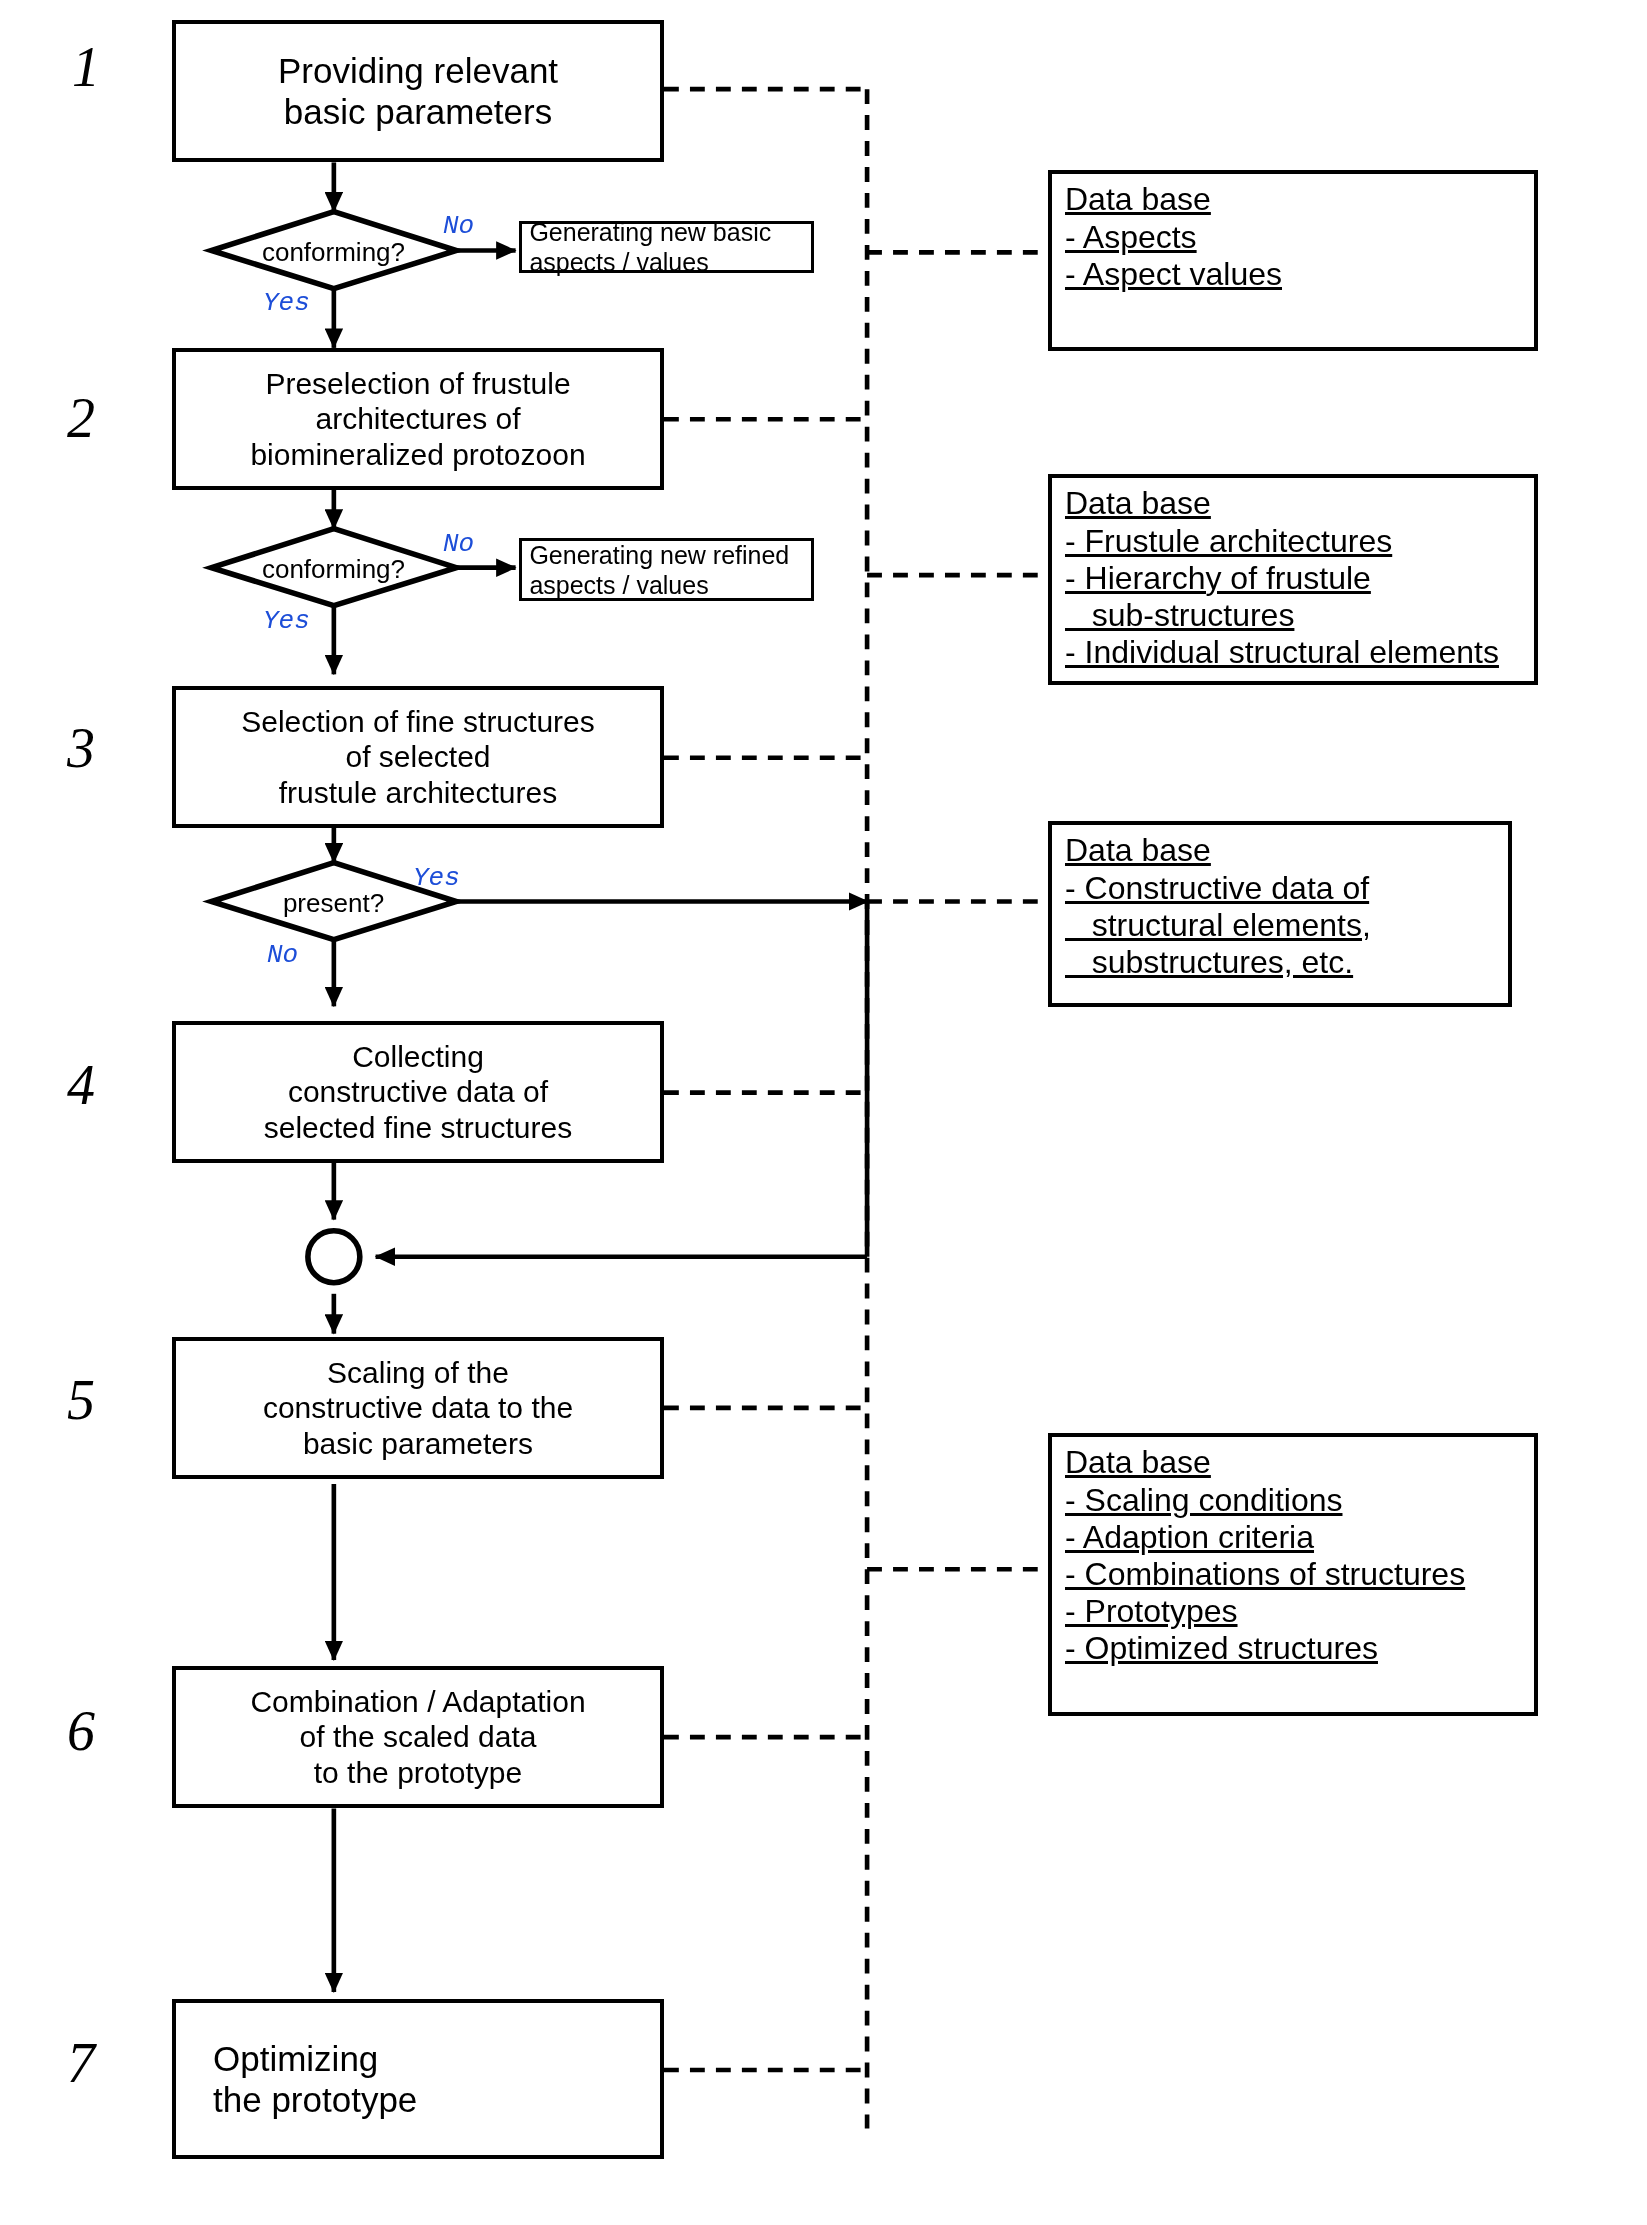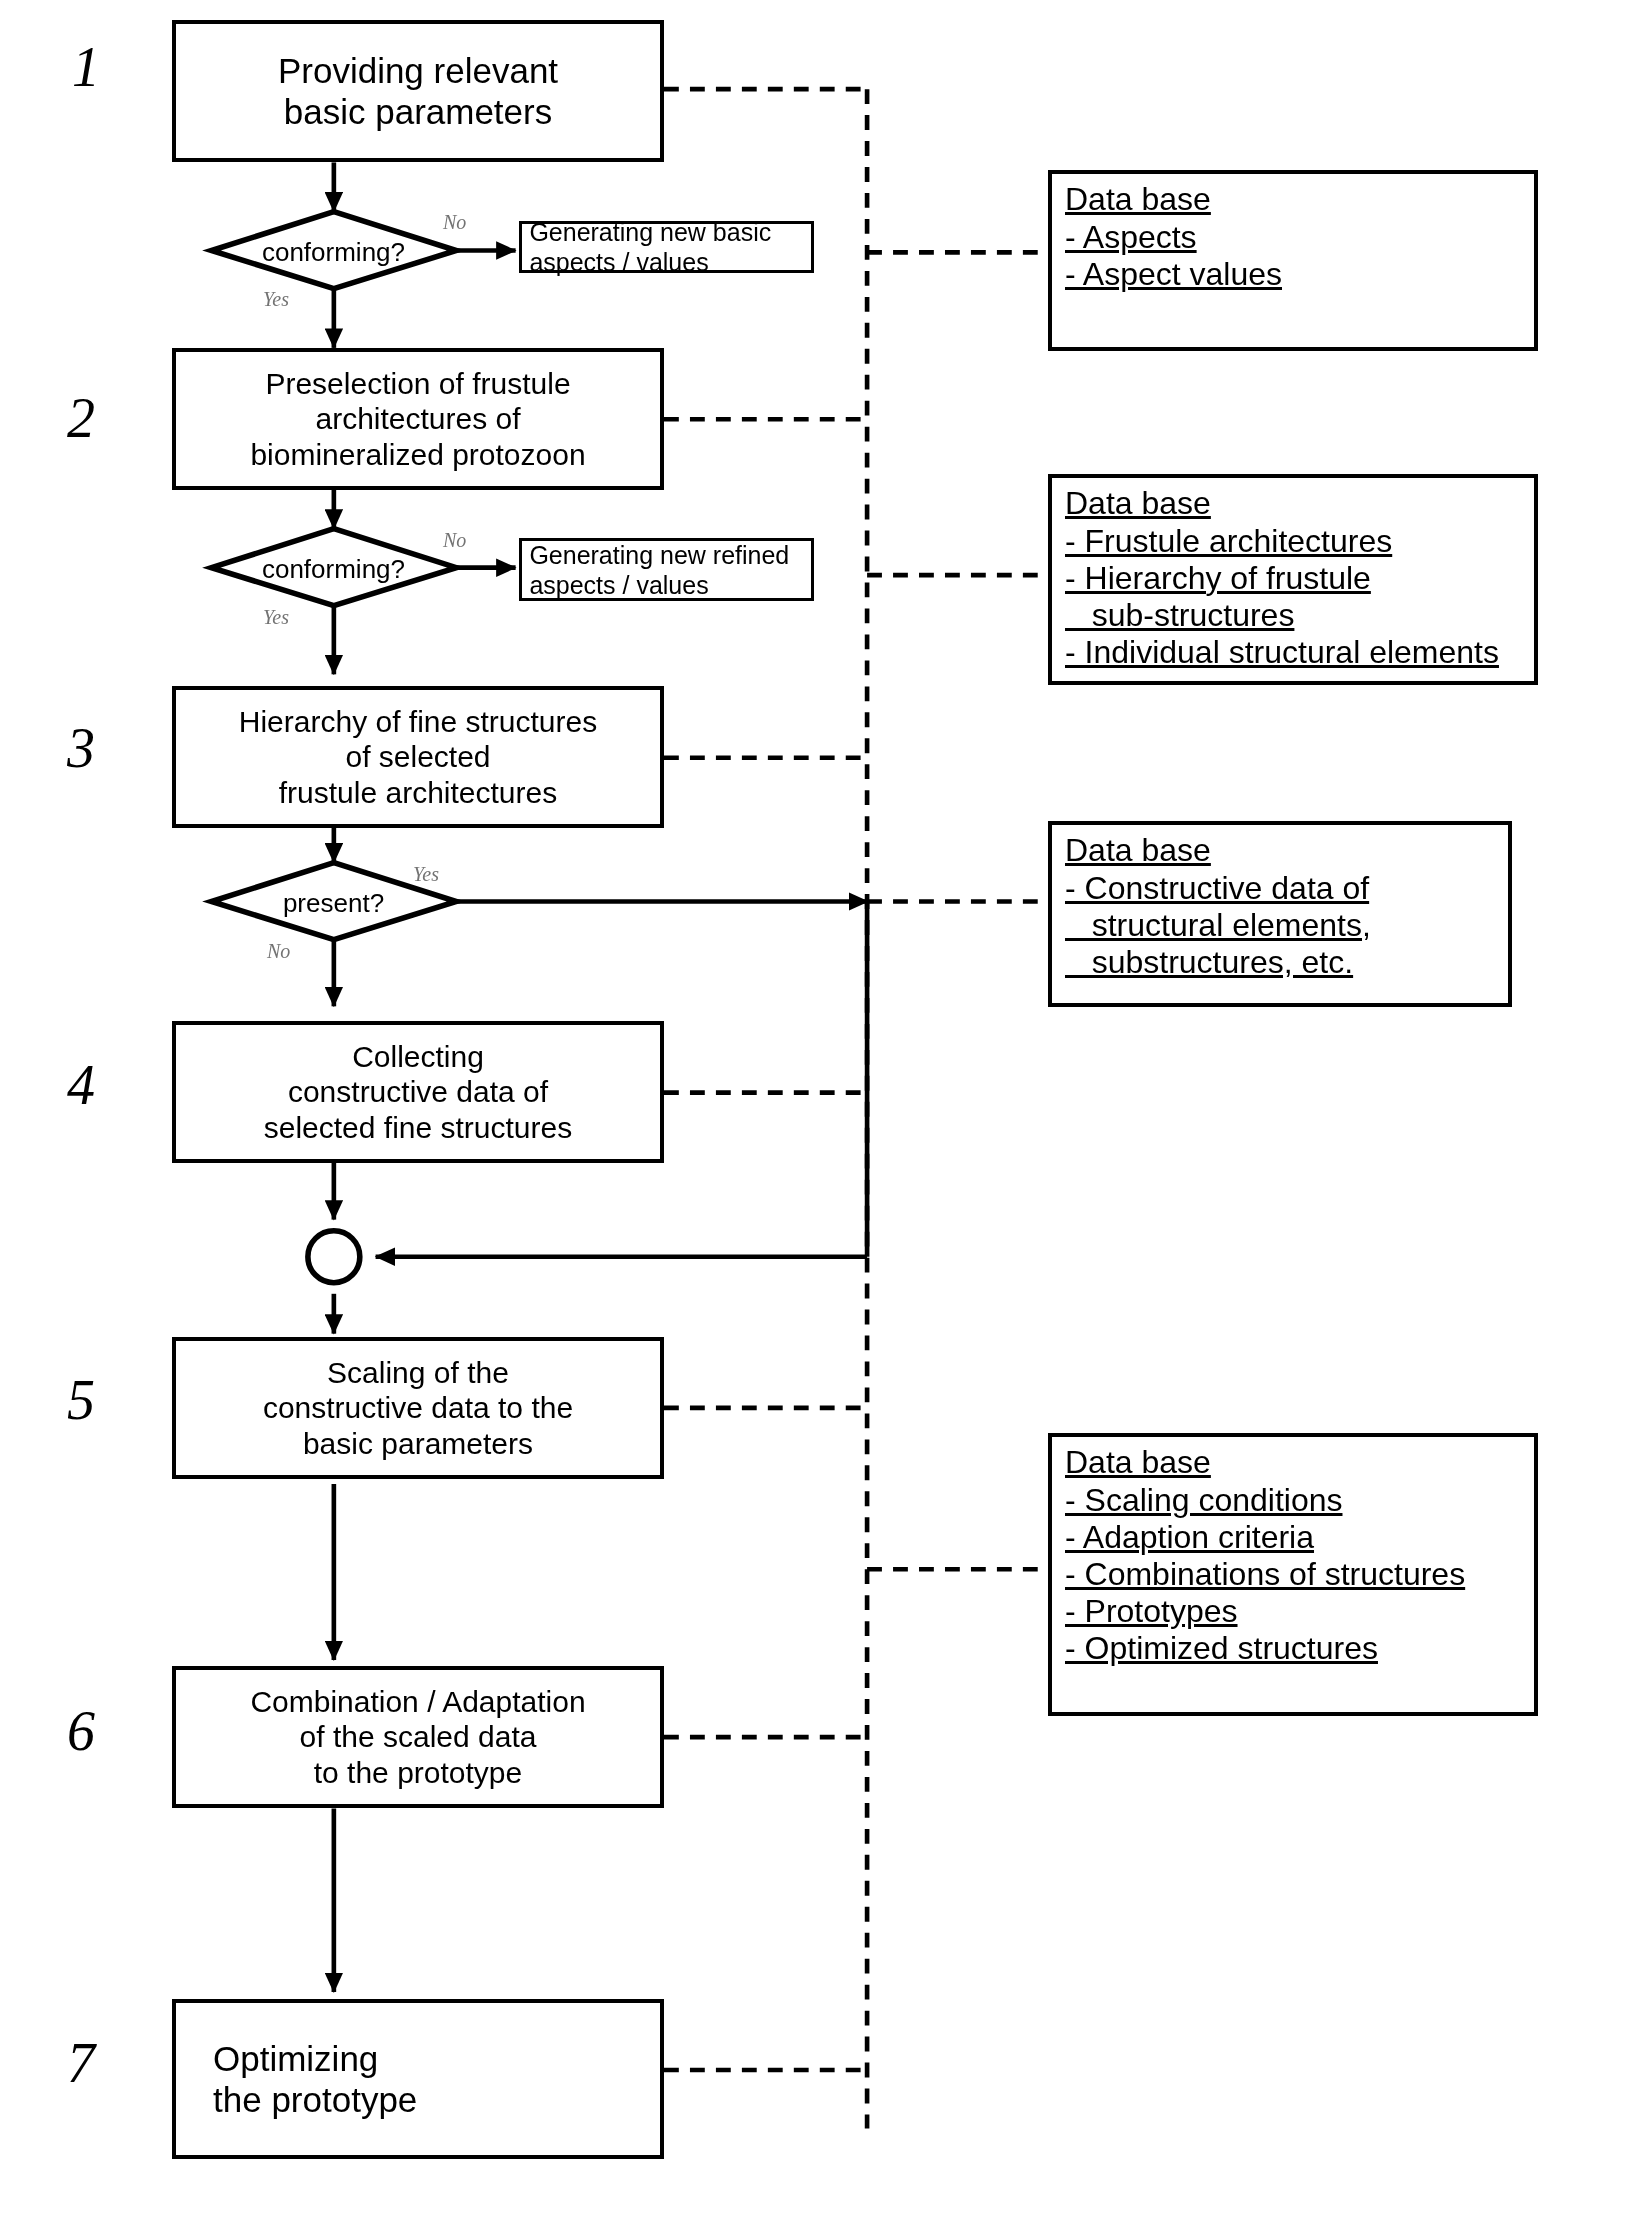--- a/index.html
+++ b/index.html
@@ -96,24 +96,24 @@
   
   .diamond-label {
     position: absolute;
     font-size: 26px;
     color: #000000;
     z-index: 4;
     white-space: pre;
   }
   .branch-label {
     position: absolute;
-    font-family: Liberation Serif, serif;
+    font-family: Liberation Mono, monospace;
     font-style: italic;
-    font-size: 20px;
-    color: #737373;
+    font-size: 26px;
+    color: #1d4ed8;
     z-index: 4;
     white-space: pre;
   }
 </style>
 </head>
 <body>
 
 <div id="stage">
 
   <svg id="wires" viewBox="0 0 1776 2399">
@@ -208,21 +208,21 @@
     <span class="line">basic parameters</span>
   </div>
 
   <div class="node step-box" style="left:172px; top:348px; width:492px; height:142px;">
     <span class="line">Preselection of frustule</span>
     <span class="line">architectures of</span>
     <span class="line">biomineralized protozoon</span>
   </div>
 
   <div class="node step-box" style="left:172px; top:686px; width:492px; height:142px;">
-    <span class="line">Hierarchy of fine structures</span>
+    <span class="line">Selection of fine structures</span>
     <span class="line">of selected</span>
     <span class="line">frustule architectures</span>
   </div>
 
   <div class="node step-box" style="left:172px; top:1021px; width:492px; height:142px;">
     <span class="line">Collecting</span>
     <span class="line">constructive data of</span>
     <span class="line">selected fine structures</span>
   </div>
 

